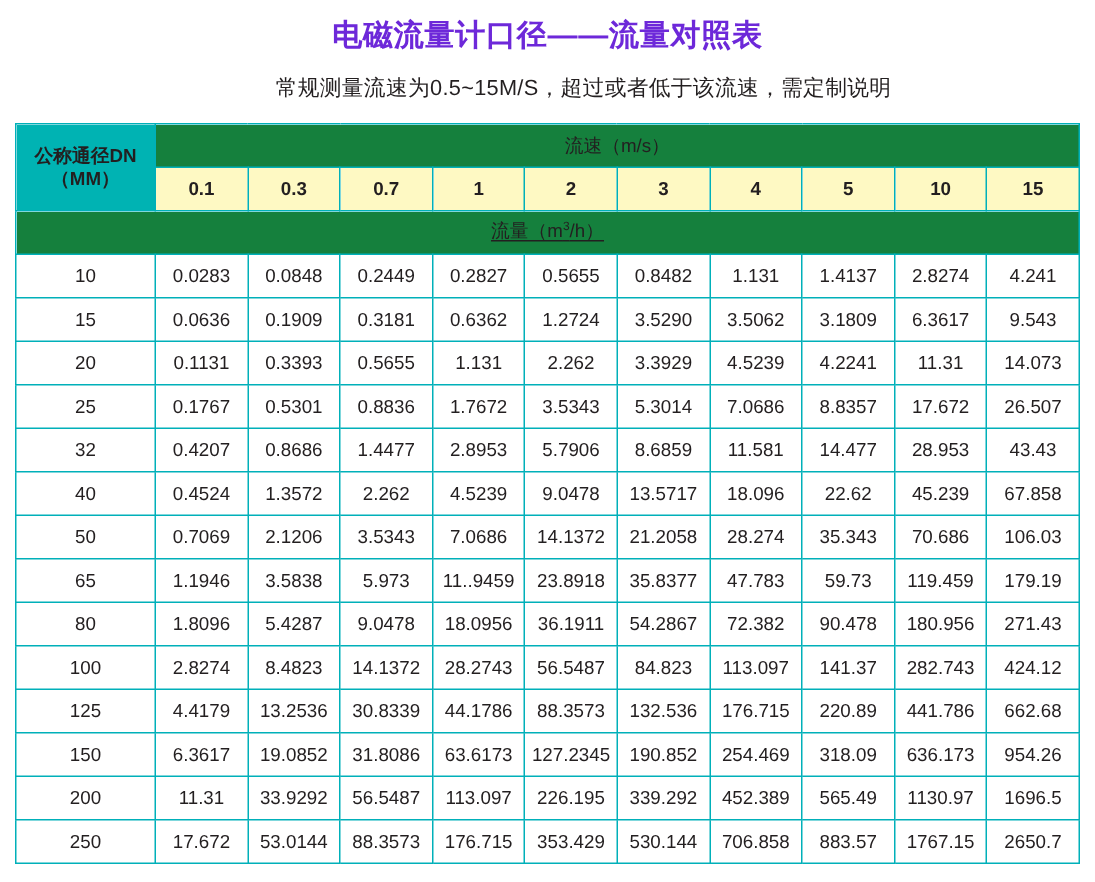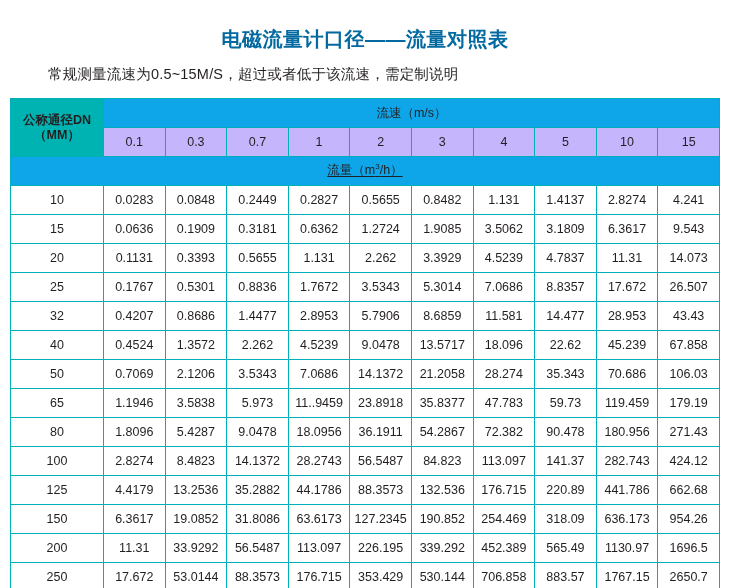--- a/index.html
+++ b/index.html
@@ -17,26 +17,26 @@
   .page {
     width: 730px;
     height: 588px;
     position: relative;
     box-sizing: border-box;
   }
   .title {
     text-align: center;
     font-size: 20px;
     font-weight: bold;
-    color: #0369a1;
-    margin-top: 26px;
+    color: #6d28d9;
+    margin-top: 10px;
     letter-spacing: 0.5px;
   }
   .subtitle {
-    text-align: left;
+    text-align: center;
     font-size: 14.5px;
     color: #231f20;
     margin-top: 12px;
     letter-spacing: 0.2px;
     padding-left: 48px;
   }
   table.flow-table {
     border-collapse: collapse;
     margin: 14px auto 12px auto;
     width: 710px;
@@ -47,43 +47,43 @@
     border: 1px solid #00b0b9;
     text-align: center;
     font-size: 12.5px;
     color: #231f20;
     height: 28px;
     padding: 0 2px;
     overflow: hidden;
     white-space: nowrap;
   }
   .hdr {
-    background: #0ea5e9;
+    background: #15803d;
     color: #ffffff;
     font-weight: normal;
     font-size: 13px;
   }
   .hdr-dn {
     background: #00b3b3;
     color: #ffffff;
     font-size: 12.5px;
     line-height: 15px;
     width: 88px;
   }
   .hdr-speed {
     font-size: 13.5px;
   }
   .hdr-flow {
     font-size: 13.5px;
     text-decoration: underline;
   }
   .speedval {
-    background: #c4b5fd;
+    background: #fef9c3;
     color: #231f20;
-    font-weight: normal;
+    font-weight: bold;
     font-size: 13px;
   }
   .dncell {
     font-size: 12.5px;
   }
   sup {
     font-size: 8px;
     vertical-align: super;
   }
 </style>
@@ -136,36 +136,36 @@
           <td>2.8274</td>
           <td>4.241</td>
         </tr>
         <tr>
           <td class="dncell">15</td>
           <td>0.0636</td>
           <td>0.1909</td>
           <td>0.3181</td>
           <td>0.6362</td>
           <td>1.2724</td>
-          <td>1.9085</td>
+          <td>3.5290</td>
           <td>3.5062</td>
           <td>3.1809</td>
           <td>6.3617</td>
           <td>9.543</td>
         </tr>
         <tr>
           <td class="dncell">20</td>
           <td>0.1131</td>
           <td>0.3393</td>
           <td>0.5655</td>
           <td>1.131</td>
           <td>2.262</td>
           <td>3.3929</td>
           <td>4.5239</td>
-          <td>4.7837</td>
+          <td>4.2241</td>
           <td>11.31</td>
           <td>14.073</td>
         </tr>
         <tr>
           <td class="dncell">25</td>
           <td>0.1767</td>
           <td>0.5301</td>
           <td>0.8836</td>
           <td>1.7672</td>
           <td>3.5343</td>
@@ -250,21 +250,21 @@
           <td>84.823</td>
           <td>113.097</td>
           <td>141.37</td>
           <td>282.743</td>
           <td>424.12</td>
         </tr>
         <tr>
           <td class="dncell">125</td>
           <td>4.4179</td>
           <td>13.2536</td>
-          <td>35.2882</td>
+          <td>30.8339</td>
           <td>44.1786</td>
           <td>88.3573</td>
           <td>132.536</td>
           <td>176.715</td>
           <td>220.89</td>
           <td>441.786</td>
           <td>662.68</td>
         </tr>
         <tr>
           <td class="dncell">150</td>

